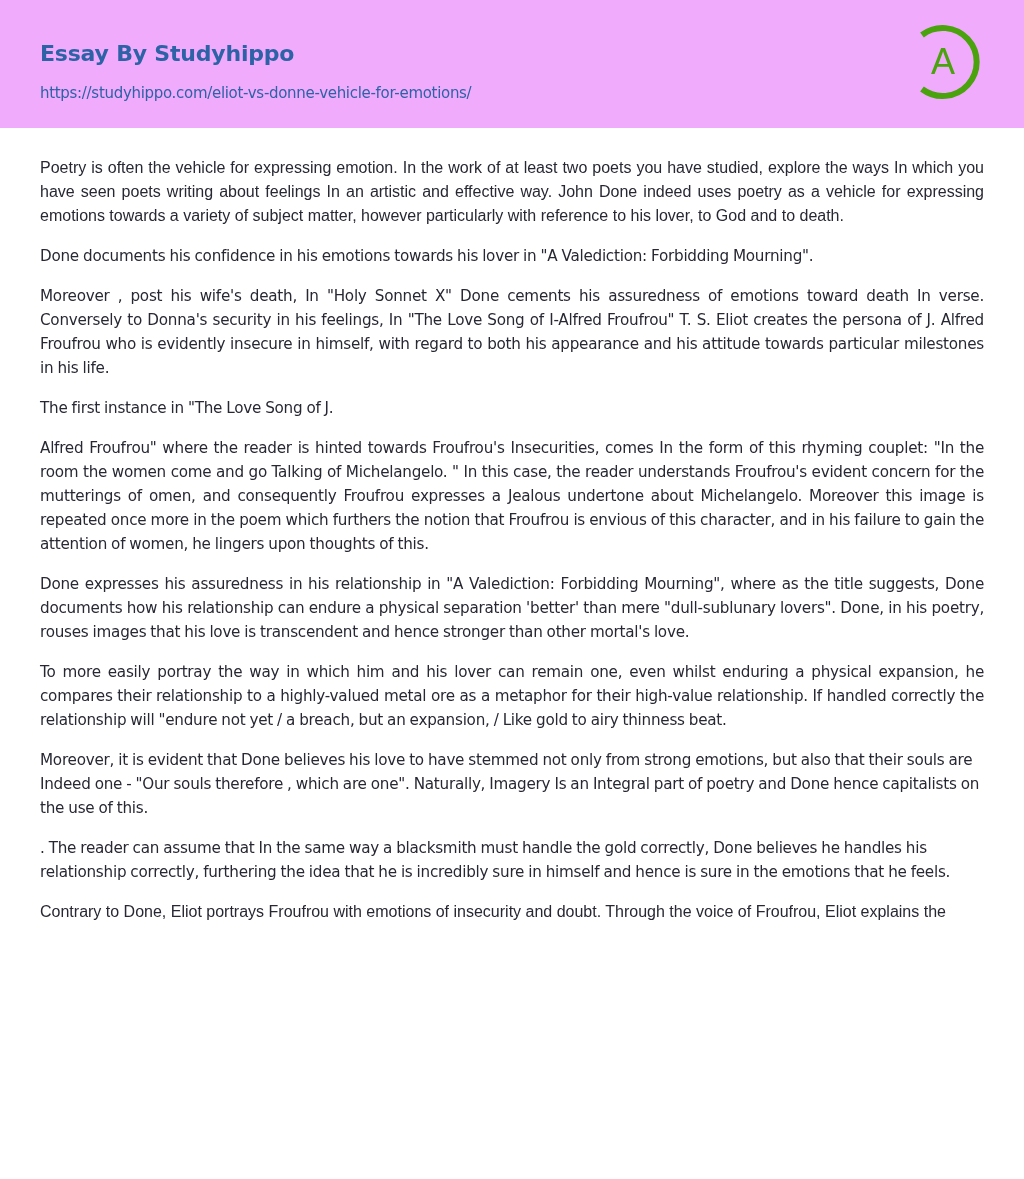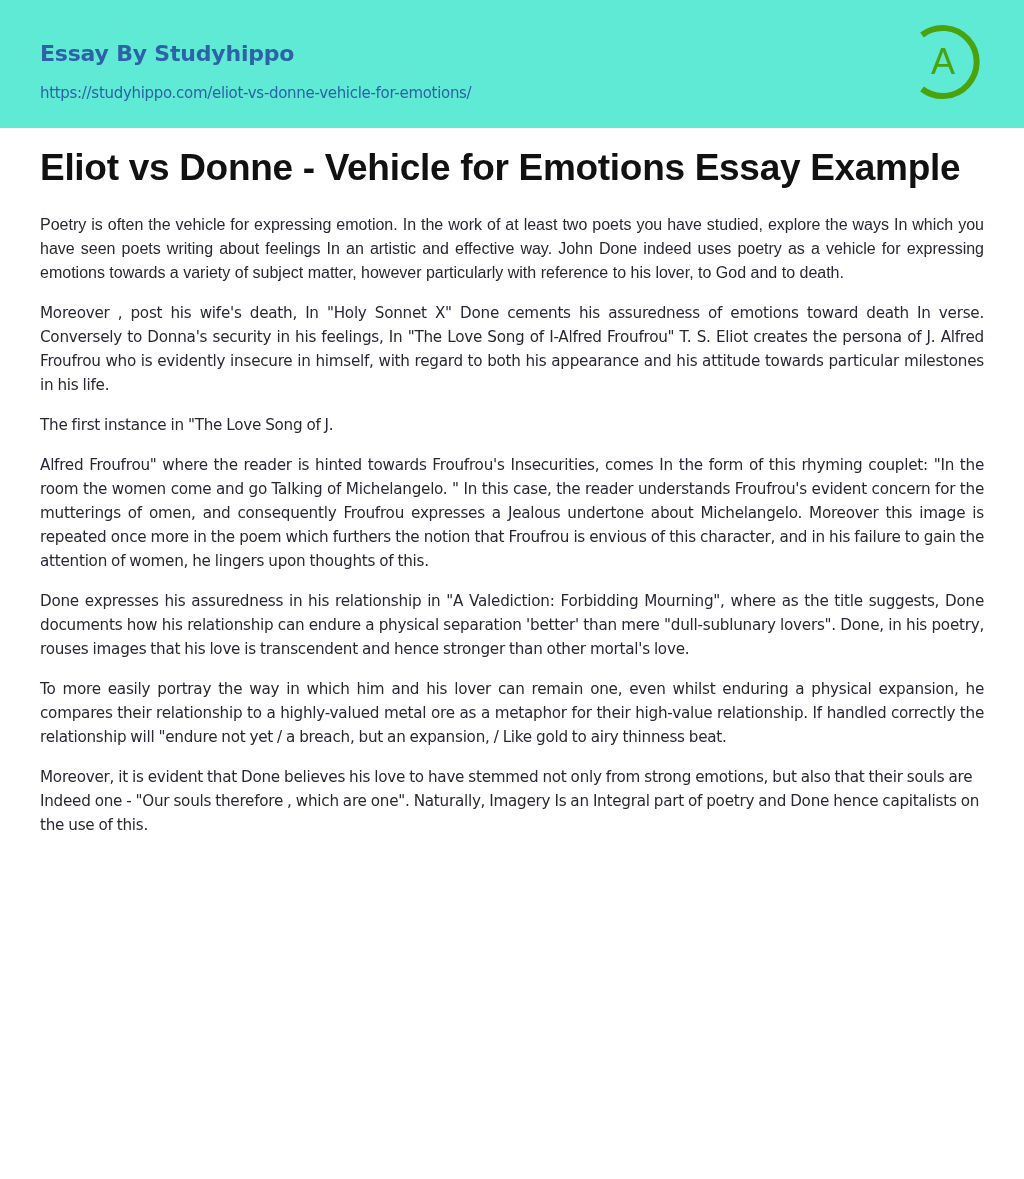--- a/index.html
+++ b/index.html
@@ -4,21 +4,21 @@
   <style>
     * { box-sizing: border-box; margin: 0; padding: 0; }
     html, body { width: 1024px; background: #ffffff; }
     body {
       font-family: "DejaVu Sans", "Liberation Sans", sans-serif;
       color: #272833;
       height: 1179px;
       overflow: hidden;
     }
     .site-header {
-      background: #5eead4;
+      background: #f0abfc;
       height: 128px;
       position: relative;
       padding: 0 40px;
     }
     .brand-title {
       position: absolute;
       left: 40px;
       top: 41px;
       font-size: 22px;
       font-weight: bold;
@@ -82,23 +82,25 @@
   <a class="brand-url">https://studyhippo.com/eliot-vs-donne-vehicle-for-emotions/</a>
   <div class="logo">
     <svg viewBox="0 0 70 86">
       <path d="M6,16 A34,34 0 1,1 6,70" fill="none" stroke="#4aa20c" stroke-width="6"></path>
       <text x="27" y="55" font-family="Liberation Sans, sans-serif" font-size="36" fill="#4aa20c" text-anchor="middle">A</text>
     </svg>
   </div>
 </header>
 
 <main class="content">
-  <h1 class="page-title">Eliot vs Donne - Vehicle for Emotions Essay Example</h1>
   <div class="essay-body">
     <p class="essay-para narrow-tight">Poetry is often the vehicle for expressing emotion. In the work of at least two poets you have studied, explore the ways In which you have seen poets writing about feelings In an artistic and effective way. John Done indeed uses poetry as a vehicle for expressing emotions towards a variety of subject matter, however particularly with reference to his lover, to God and to death.</p>
+    <p class="essay-para left">Done documents his confidence in his emotions towards his lover in "A Valediction: Forbidding Mourning".</p>
     <p class="essay-para">Moreover , post his wife's death, In "Holy Sonnet X" Done cements his assuredness of emotions toward death In verse. Conversely to Donna's security in his feelings, In "The Love Song of I-Alfred Froufrou" T. S. Eliot creates the persona of J. Alfred Froufrou who is evidently insecure in himself, with regard to both his appearance and his attitude towards particular milestones in his life.</p>
     <p class="essay-para left">The first instance in "The Love Song of J.</p>
     <p class="essay-para">Alfred Froufrou" where the reader is hinted towards Froufrou's Insecurities, comes In the form of this rhyming couplet: "In the room the women come and go Talking of Michelangelo. " In this case, the reader understands Froufrou's evident concern for the mutterings of omen, and consequently Froufrou expresses a Jealous undertone about Michelangelo. Moreover this image is repeated once more in the poem which furthers the notion that Froufrou is envious of this character, and in his failure to gain the attention of women, he lingers upon thoughts of this.</p>
     <p class="essay-para">Done expresses his assuredness in his relationship in "A Valediction: Forbidding Mourning", where as the title suggests, Done documents how his relationship can endure a physical separation 'better' than mere "dull-sublunary lovers". Done, in his poetry, rouses images that his love is transcendent and hence stronger than other mortal's love.</p>
     <p class="essay-para">To more easily portray the way in which him and his lover can remain one, even whilst enduring a physical expansion, he compares their relationship to a highly-valued metal ore as a metaphor for their high-value relationship. If handled correctly the relationship will "endure not yet / a breach, but an expansion, / Like gold to airy thinness beat.</p>
     <p class="essay-para left">Moreover, it is evident that Done believes his love to have stemmed not only from strong emotions, but also that their souls are Indeed one - "Our souls therefore , which are one". Naturally, Imagery Is an Integral part of poetry and Done hence capitalists on the use of this.</p>
+    <p class="essay-para left">. The reader can assume that In the same way a blacksmith must handle the gold correctly, Done believes he handles his relationship correctly, furthering the idea that he is incredibly sure in himself and hence is sure in the emotions that he feels.</p>
+    <p class="essay-para left narrow-tight">Contrary to Done, Eliot portrays Froufrou with emotions of insecurity and doubt. Through the voice of Froufrou, Eliot explains the</p>
   </div>
 </main>
 
 </body></html>

